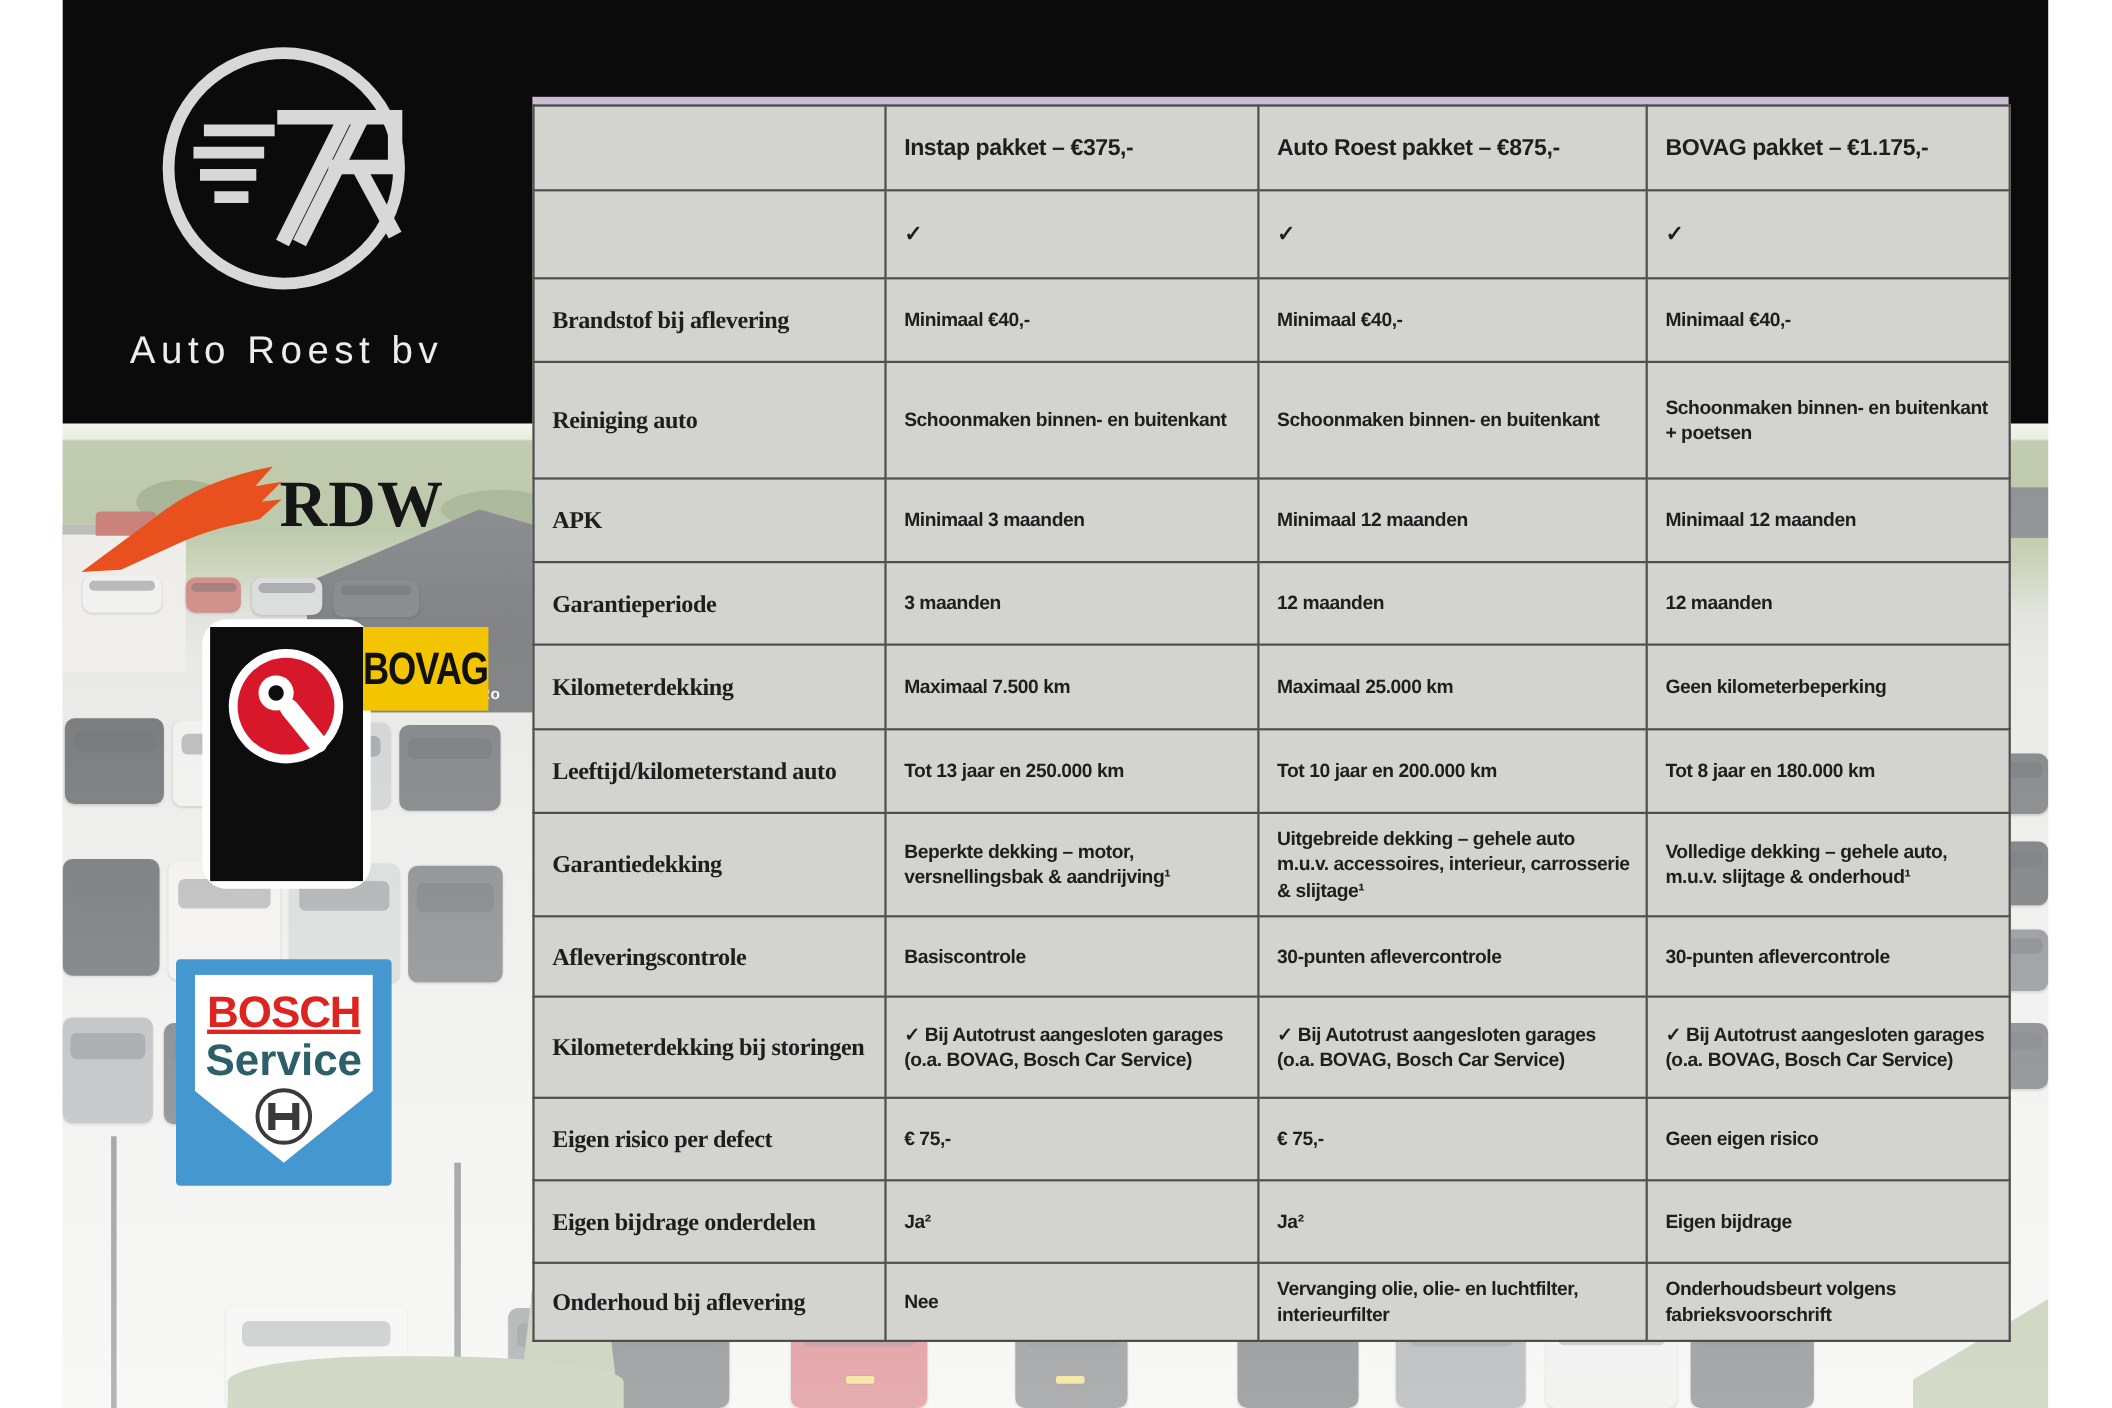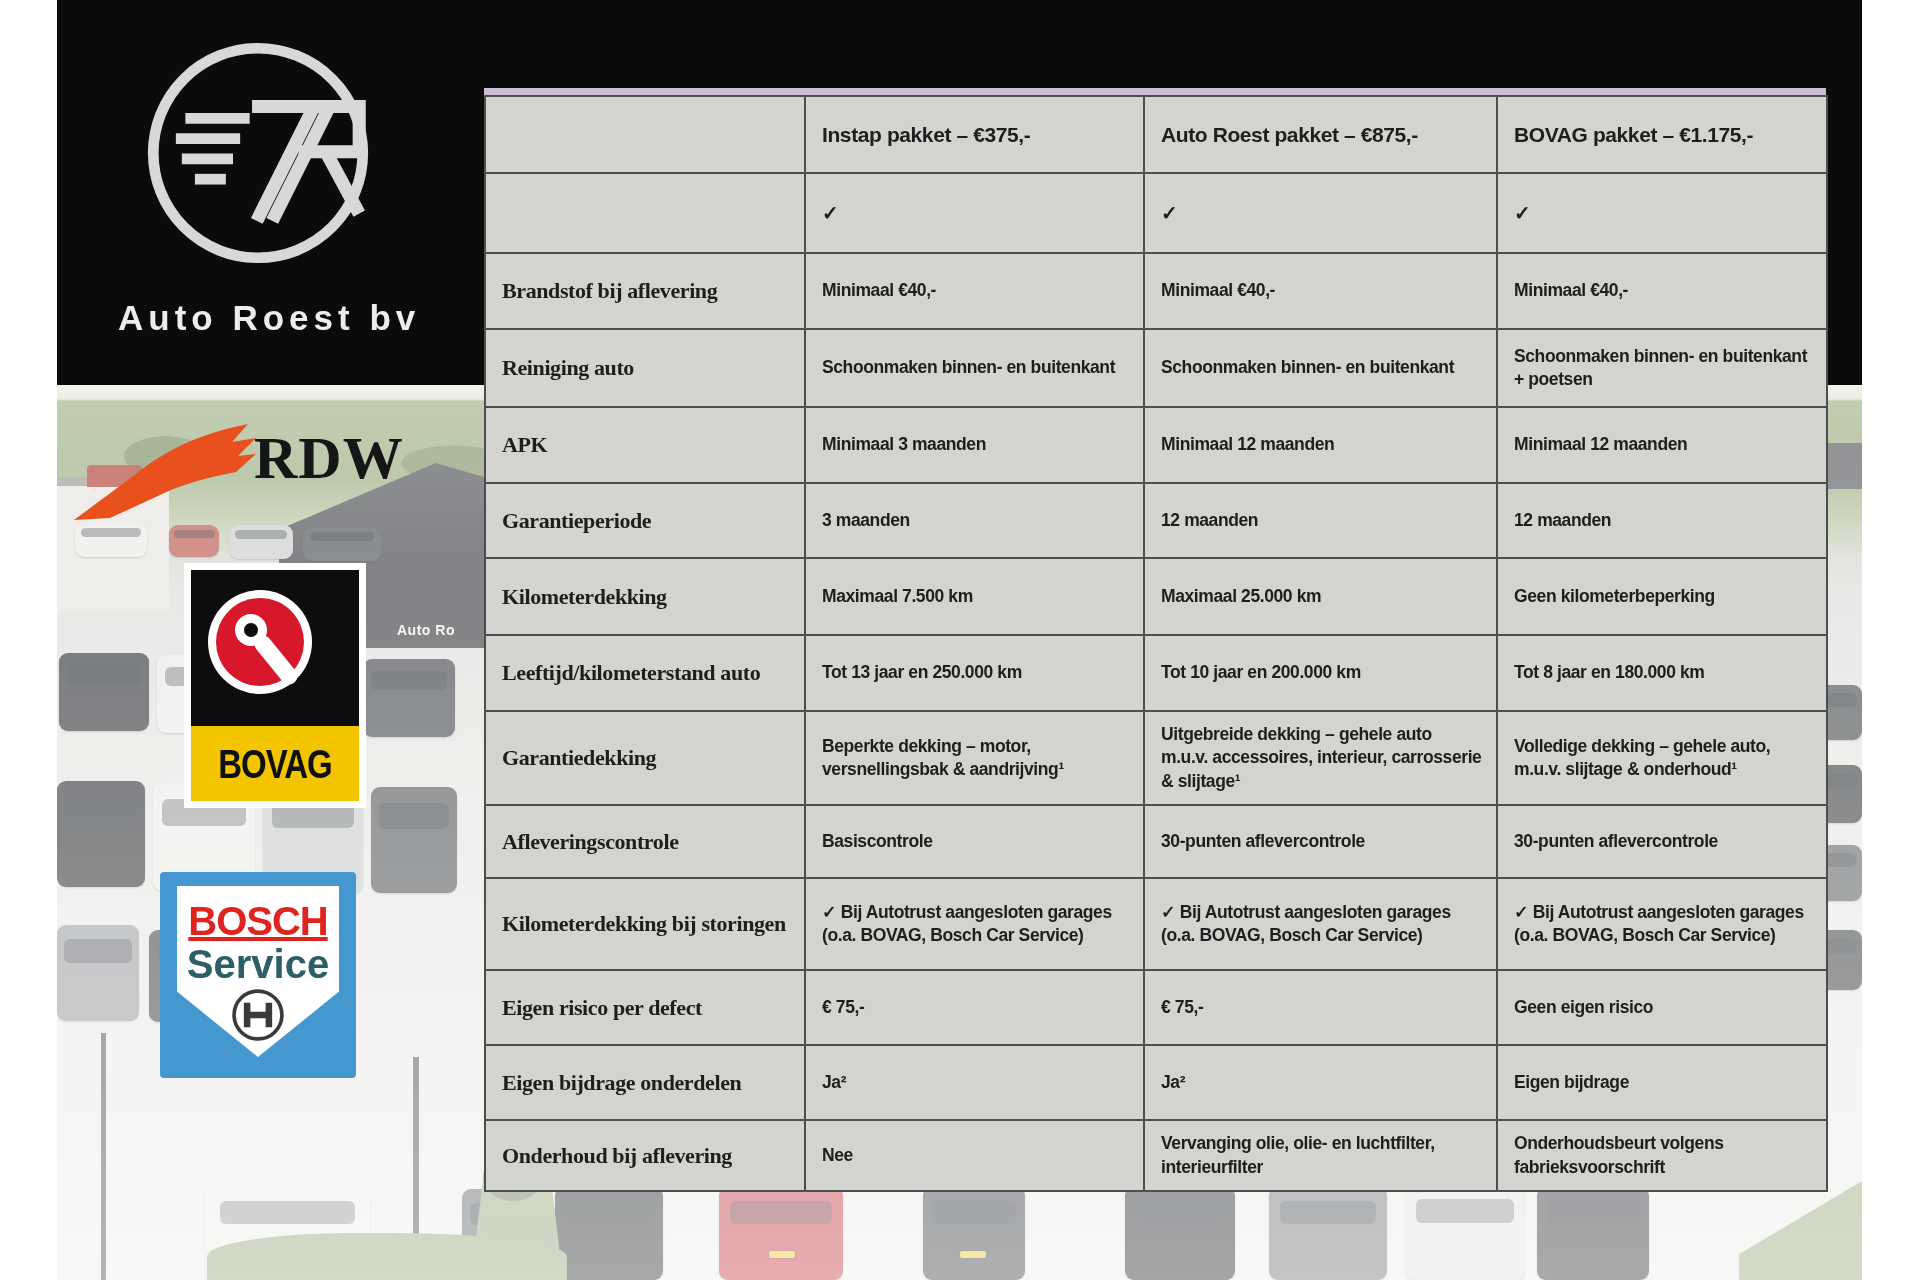--- a/index.html
+++ b/index.html
@@ -34,31 +34,31 @@
      clip-path:polygon(100% 0,100% 100%,0 100%,0 74%);}
   .grass-mid{position:absolute;left:414px;top:756px;width:92px;height:139px;
      background:linear-gradient(#9aad7e,#86996c);clip-path:polygon(18% 0,82% 0,100% 100%,0 100%);}
   .bush{position:absolute;left:426px;top:768px;width:60px;height:48px;background:#5d6f4f;border-radius:50%;opacity:.9;}
   .grass-bl{position:absolute;left:150px;top:848px;width:360px;height:47px;background:#8fa273;border-radius:45% 55% 0 0/26px;}
   .wash{position:absolute;inset:0;z-index:30;background:linear-gradient(180deg,
      rgba(255,255,255,.30) 0%,rgba(255,255,255,.46) 50%,rgba(255,255,255,.60) 100%);}
 
   
   .ar-logo{position:absolute;left:118px;top:28px;width:280px;z-index:3;text-align:center;}
-  .ar-name{display:block;margin-top:16px;font-size:35px;font-weight:bold;color:#ededed;letter-spacing:5px;white-space:nowrap;}
+  .ar-name{display:block;margin-top:16px;font-size:35px;font-weight:normal;color:#ededed;letter-spacing:5px;white-space:nowrap;}
 
   
   .rdw{position:absolute;left:70px;top:408px;width:340px;height:125px;z-index:3;}
   .rdw svg{position:absolute;left:0;top:8px;}
   .rdw-text{position:absolute;left:184px;top:16px;font-family:"Liberation Serif",serif;
      font-size:60px;font-weight:bold;color:#161616;letter-spacing:1px;}
 
   
-  .bovag{position:absolute;left:184px;top:563px;width:182px;height:245px;background:#fff;
-     padding:7px;box-sizing:border-box;z-index:3;display:flex;flex-direction:column;}
+  .bovag{position:absolute;left:184px;top:563px;width:153px;height:245px;background:#fff;
+     padding:7px;box-sizing:border-box;z-index:3;display:flex;flex-direction:row;border-radius:22px;}
   .bovag-top{flex:1 1 auto;background:#0d0d0d;position:relative;}
   .bovag-bottom{height:76px;background:var(--bovag-yellow,#f2c500);display:flex;align-items:center;justify-content:center;}
   .bovag-word{font-size:33px;font-weight:800;color:#101010;letter-spacing:-1px;transform:scaleY(1.25);}
 
   
   .bosch{position:absolute;left:160px;top:872px;width:196px;height:206px;background:var(--bosch-blue,#4598cf);
      border-radius:4px;z-index:3;}
   .bosch-shield{position:absolute;left:17px;top:14px;width:162px;height:182px;background:#fff;
      clip-path:polygon(0 0,100% 0,100% 58%,50% 94%,0 58%);
      display:flex;flex-direction:column;align-items:center;padding-top:14px;box-sizing:border-box;}
@@ -211,21 +211,21 @@
         <td class="cell">✓</td>
         <td class="cell">✓</td>
         <td class="cell">✓</td>
       </tr>
       <tr style="height:76px">
         <th class="rowlabel">Brandstof bij aflevering</th>
         <td class="cell">Minimaal €40,-</td>
         <td class="cell">Minimaal €40,-</td>
         <td class="cell">Minimaal €40,-</td>
       </tr>
-      <tr style="height:78px">
+      <tr style="height:106px">
         <th class="rowlabel">Reiniging auto</th>
         <td class="cell">Schoonmaken binnen- en buitenkant</td>
         <td class="cell">Schoonmaken binnen- en buitenkant</td>
         <td class="cell">Schoonmaken binnen- en buitenkant + poetsen</td>
       </tr>
       <tr style="height:76px">
         <th class="rowlabel">APK</th>
         <td class="cell">Minimaal 3 maanden</td>
         <td class="cell">Minimaal 12 maanden</td>
         <td class="cell">Minimaal 12 maanden</td>

